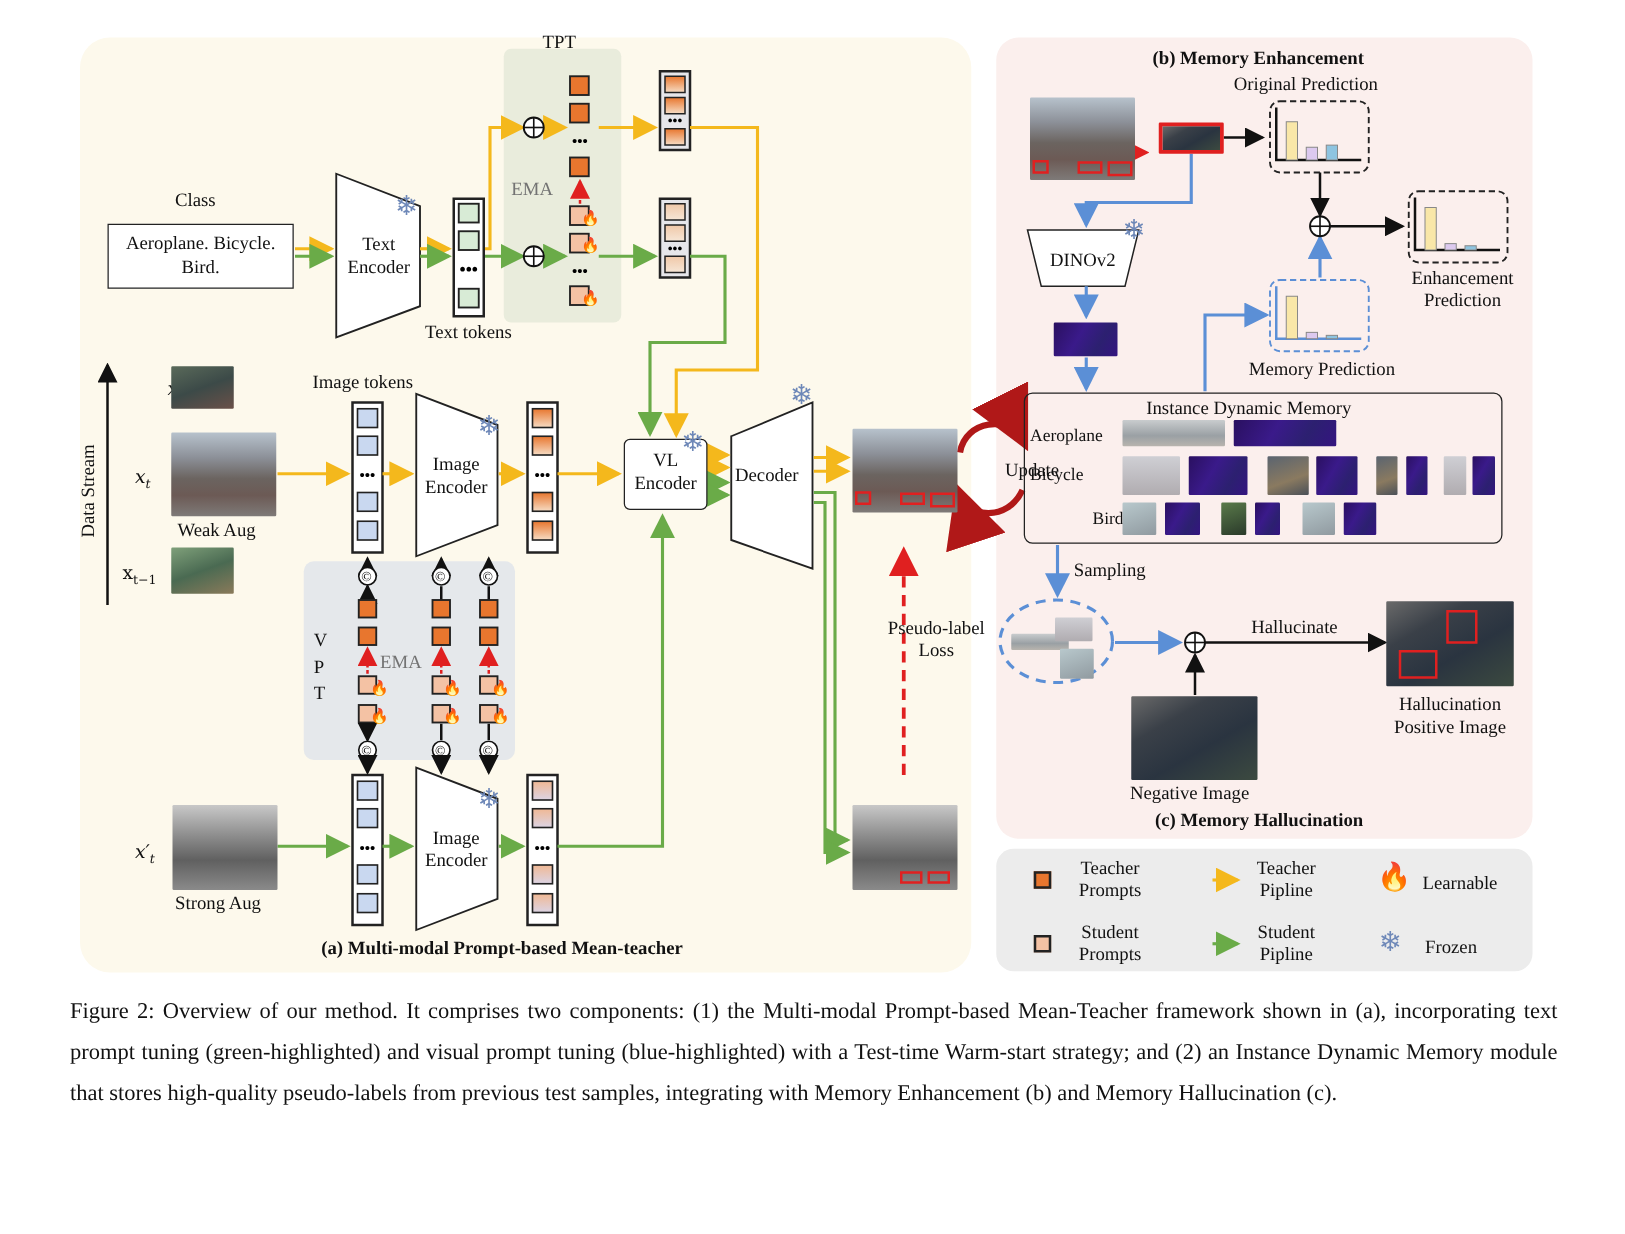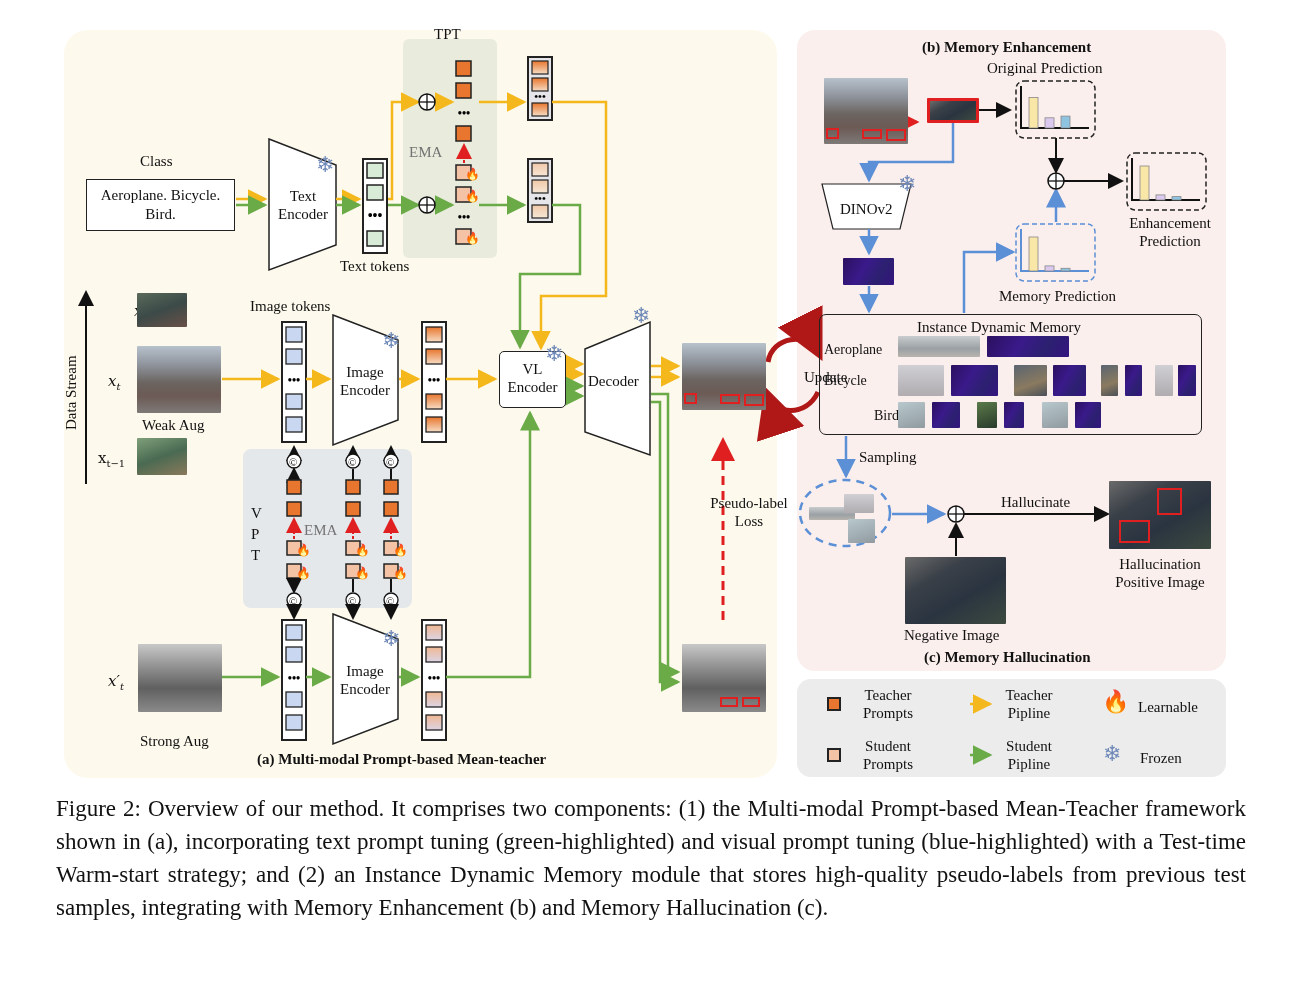--- a/index.html
+++ b/index.html
@@ -25,21 +25,21 @@
   .heat{background:linear-gradient(120deg,#2a1060,#3a1a8a 40%,#2c2070 70%,#341480);}
   .plane{background:linear-gradient(180deg,#c9ccce,#9aa0a4 60%,#b8b4ae);}
   .bike{background:linear-gradient(180deg,#cfcfd4,#b0acb0);}
   .bike2{background:linear-gradient(160deg,#5a6470,#8a7a60 60%,#4a5058);}
   .birdbg{background:linear-gradient(160deg,#b8c8cc,#909aa0);}
   .birdbg2{background:linear-gradient(160deg,#5a7a4a,#2a3a2a);}
   .red-rect{position:absolute;border:2px solid #e02020;box-sizing:border-box;}
   .memory-box{left:819px;top:314px;width:383px;height:121px;border:1.5px solid #222;border-radius:7px;box-sizing:border-box;}
   .legend-sq{position:absolute;width:14px;height:14px;border:2px solid #222;box-sizing:border-box;}
   svg{position:absolute;left:0;top:0;}
-  .caption{left:56px;top:792px;width:1190px;font-size:23px;line-height:33px;text-align:justify;}
+  .caption{left:56px;top:792px;width:1190px;font-size:18px;line-height:33px;text-align:justify;}
 </style>
 </head>
 <body>
 
 <div class="abs panel-a"></div>
 <div class="abs panel-bc"></div>
 <div class="abs panel-legend"></div>
 <div class="abs tpt-box"></div>
 <div class="abs vpt-box"></div>
 
@@ -323,21 +323,21 @@
 <div class="lbl" style="left:98px;top:302px;font-style:italic;font-family:'DejaVu Serif',serif;font-size:15px;margin-left:36px;"><span>x</span><sub style="font-size:10px;">t+1</sub></div>
 <div class="lbl" style="left:108px;top:372px;font-style:italic;font-family:'DejaVu Serif',serif;font-size:15px;"><span>x</span><sub style="font-size:10px;">t</sub></div>
 <div class="lbl" style="left:98px;top:449px;font-family:'DejaVu Serif',serif;font-size:15px;"><span>x</span><sub style="font-size:10px;">t−1</sub></div>
 <div class="lbl" style="left:108px;top:672px;font-style:italic;font-family:'DejaVu Serif',serif;font-size:15px;"><span>x′</span><sub style="font-size:10px;">t</sub></div>
 
 <div class="img scene1" style="left:137px;top:293px;width:50px;height:34px;"></div>
 <div class="img bldg" style="left:137px;top:346px;width:84px;height:67px;"></div>
 <div class="lbl" style="left:142px;top:416px;">Weak Aug</div>
 <div class="img scene2" style="left:137px;top:438px;width:50px;height:37px;"></div>
 <div class="img bldg-gray" style="left:138px;top:644px;width:84px;height:68px;"></div>
-<div class="lbl" style="left:140px;top:732px;">Strong Aug</div>
+<div class="lbl" style="left:140px;top:714px;">Strong Aug</div>
 
 <div class="img bldg" style="left:682px;top:343px;width:84px;height:67px;">
   <div class="red-rect" style="left:2px;top:50px;width:13px;height:11px;"></div>
   <div class="red-rect" style="left:38px;top:51px;width:20px;height:10px;"></div>
   <div class="red-rect" style="left:62px;top:51px;width:20px;height:12px;"></div>
 </div>
 <div class="img bldg-gray" style="left:682px;top:644px;width:84px;height:68px;">
   <div class="red-rect" style="left:38px;top:53px;width:18px;height:10px;"></div>
   <div class="red-rect" style="left:60px;top:53px;width:18px;height:10px;"></div>
 </div>

